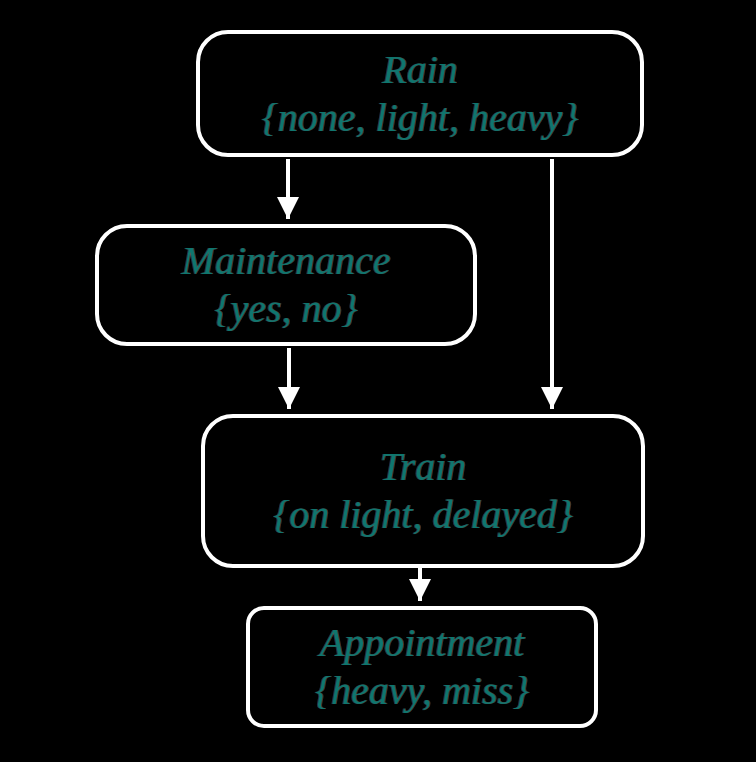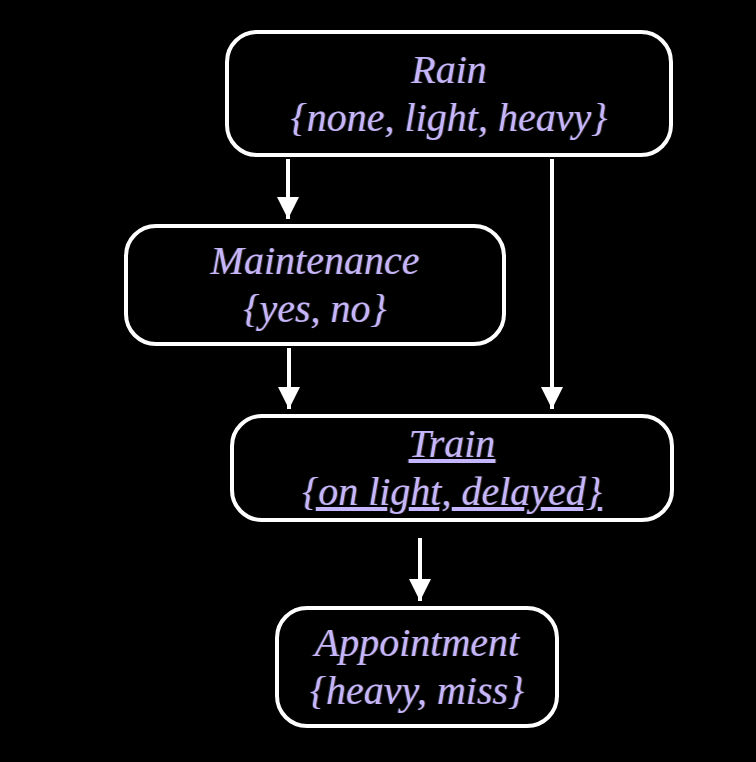--- a/index.html
+++ b/index.html
@@ -14,42 +14,41 @@
     background: #000000;
     overflow: hidden;
     font-family: "Liberation Serif", serif;
   }
   .node {
     position: absolute;
     box-sizing: border-box;
     border: 4px solid #ffffff;
     border-radius: 32px;
     background: #000000;
-    color: #c4b5fd;
+    color: #0f766e;
     display: flex;
     flex-direction: column;
     align-items: center;
     justify-content: center;
     text-align: center;
     font-style: italic;
     font-size: 40px;
     line-height: 1.2;
     
     text-shadow: 1px 0 0 rgba(255,170,110,0.30), -1px 0 0 rgba(110,170,255,0.30);
-    margin-left: 29px;
   }
   .node .name,
   .node .values {
     display: block;
     white-space: nowrap;
   }
   .node-rain        { left: 196px; top: 30px;  width: 448px; height: 127px; }
   .node-maintenance { left: 95px;  top: 224px; width: 382px; height: 122px; }
-  .node-train       { left: 201px; top: 414px; width: 444px; height: 108px; text-decoration: underline; }
-  .node-appointment { left: 246px; top: 606px; width: 284px; height: 122px; }
+  .node-train       { left: 201px; top: 414px; width: 444px; height: 154px; }
+  .node-appointment { left: 246px; top: 606px; width: 352px; height: 122px; border-radius: 18px; }
   .edges-layer {
     position: absolute;
     left: 0;
     top: 0;
     width: 756px;
     height: 762px;
     pointer-events: none;
   }
 </style>
 </head>

